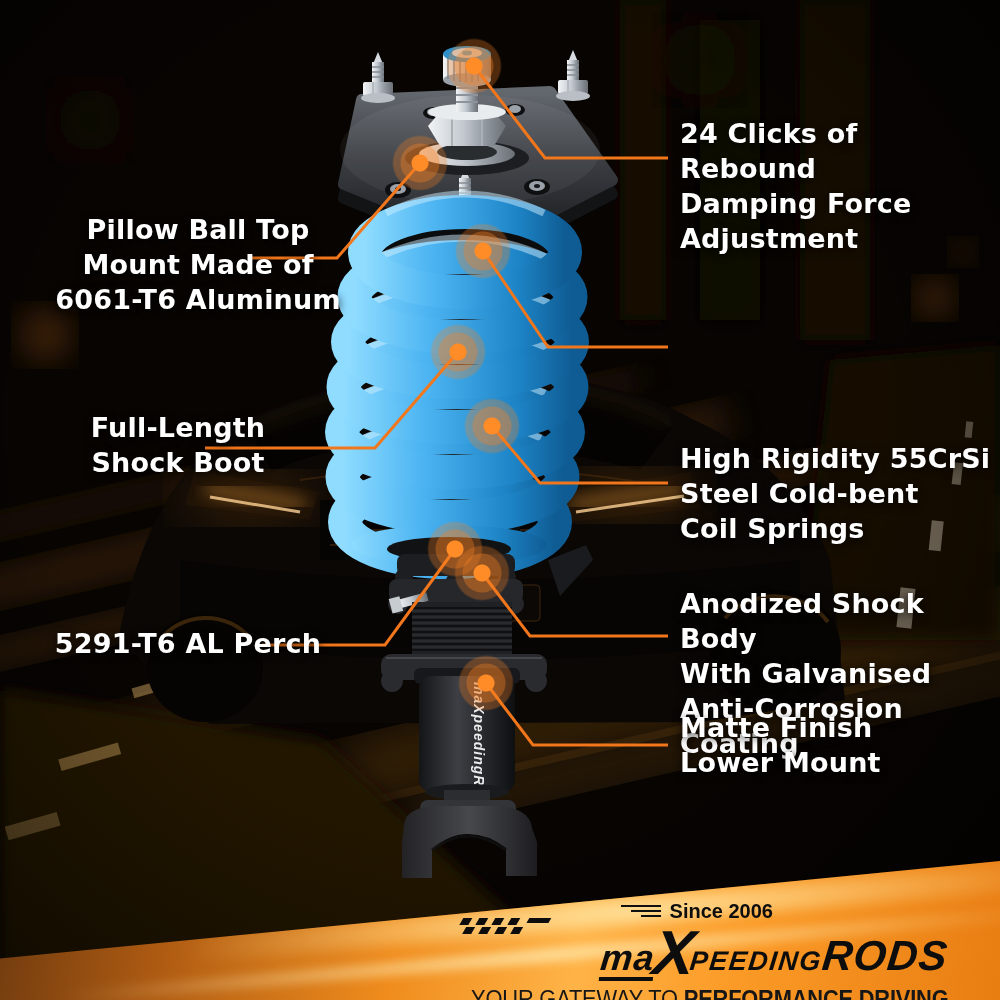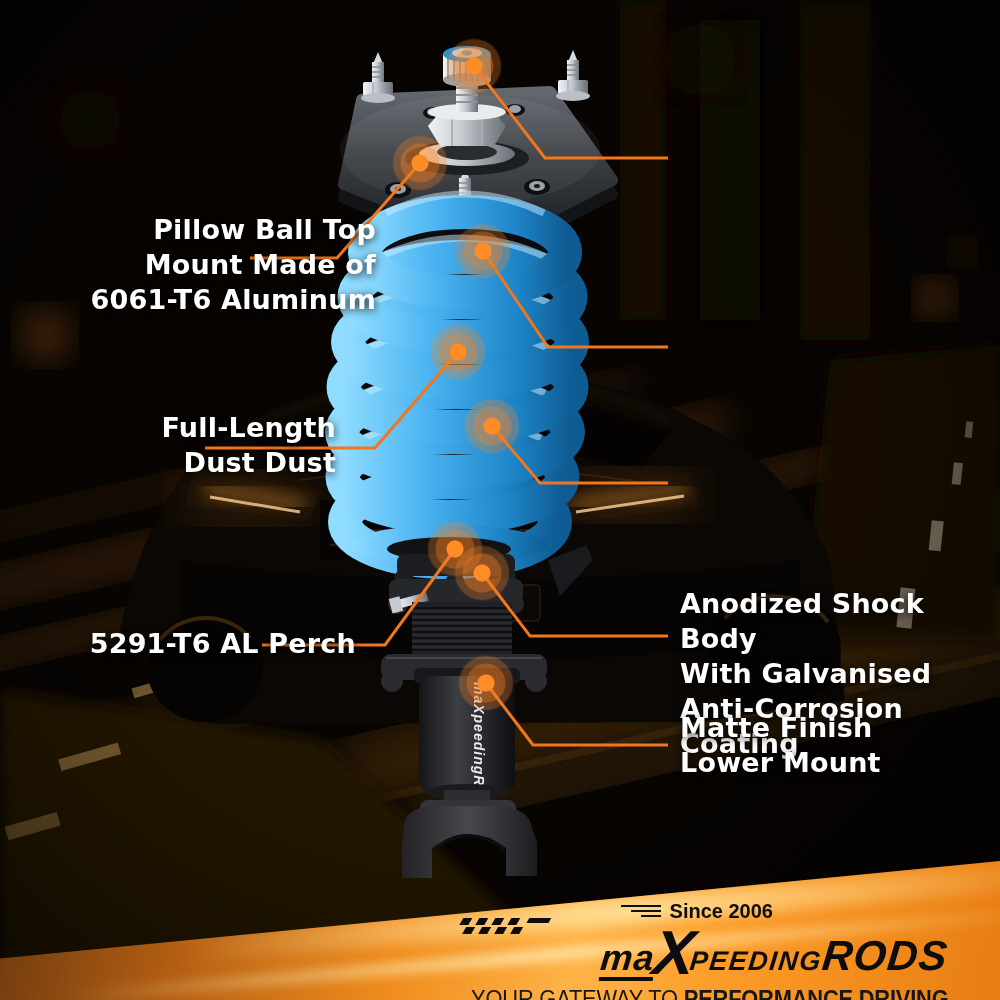--- a/index.html
+++ b/index.html
@@ -7,21 +7,21 @@
     position:relative;width:1000px;height:1000px;overflow:hidden;
     background:#070402;font-family:"DejaVu Sans",sans-serif;
   }
   .stage svg{position:absolute;left:0;top:0;}
   
   .callout-label{
     position:absolute;color:#ffffff;font-size:27px;font-weight:600;
     line-height:35px;white-space:pre-line;letter-spacing:.2px;
     text-shadow:0 2px 8px rgba(0,0,0,.85);z-index:6;
   }
-  .callout-label.left{text-align:right;margin-left:28px;}
+  .callout-label.left{text-align:center;}
   
   .callout-marker{
     position:absolute;width:58px;height:58px;margin:-29px 0 0 -29px;z-index:5;
     background:radial-gradient(circle,
       #ff8c27 0 8px,
       rgba(246,128,34,.55) 9px 19px,
       rgba(246,128,34,.30) 20px 26px,
       rgba(246,128,34,0) 28px);
     border-radius:50%;
   }
@@ -361,25 +361,31 @@
 
   <div class="callout-marker" style="left:474px;top:66px"></div>
   <div class="callout-marker" style="left:420px;top:163px"></div>
   <div class="callout-marker" style="left:483px;top:251px"></div>
   <div class="callout-marker" style="left:458px;top:352px"></div>
   <div class="callout-marker" style="left:492px;top:426px"></div>
   <div class="callout-marker" style="left:455px;top:549px"></div>
   <div class="callout-marker" style="left:482px;top:573px"></div>
   <div class="callout-marker" style="left:486px;top:683px"></div>
 
+  <div class="callout-label" style="left:680px;top:116px;width:320px">24 Clicks of Rebound
+Damping Force
+Adjustment</div>
   <div class="callout-label left" style="left:48px;top:212px;width:300px">Pillow Ball Top
 Mount Made of
 6061-T6 Aluminum</div>
   <div class="callout-label left" style="left:48px;top:410px;width:260px">Full-Length
-Dust Dust</div>
+Shock Boot</div>
+  <div class="callout-label" style="left:680px;top:441px;width:320px">High Rigidity 55CrSi
+Steel Cold-bent
+Coil Springs</div>
   <div class="callout-label left" style="left:48px;top:626px;width:280px">5291-T6 AL Perch</div>
   <div class="callout-label" style="left:680px;top:586px;width:330px">Anodized Shock Body
 With Galvanised
 Anti-Corrosion Coating</div>
   <div class="callout-label" style="left:680px;top:710px;width:300px">Matte Finish
 Lower Mount</div>
 
   <div class="band">
     <div class="band-streak"></div>
     <div class="band-streak2"></div>

